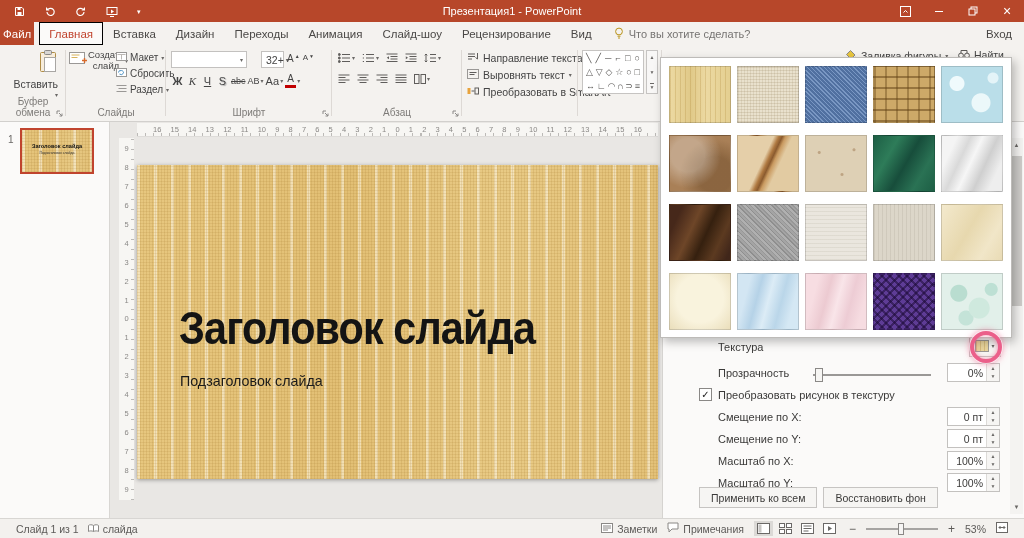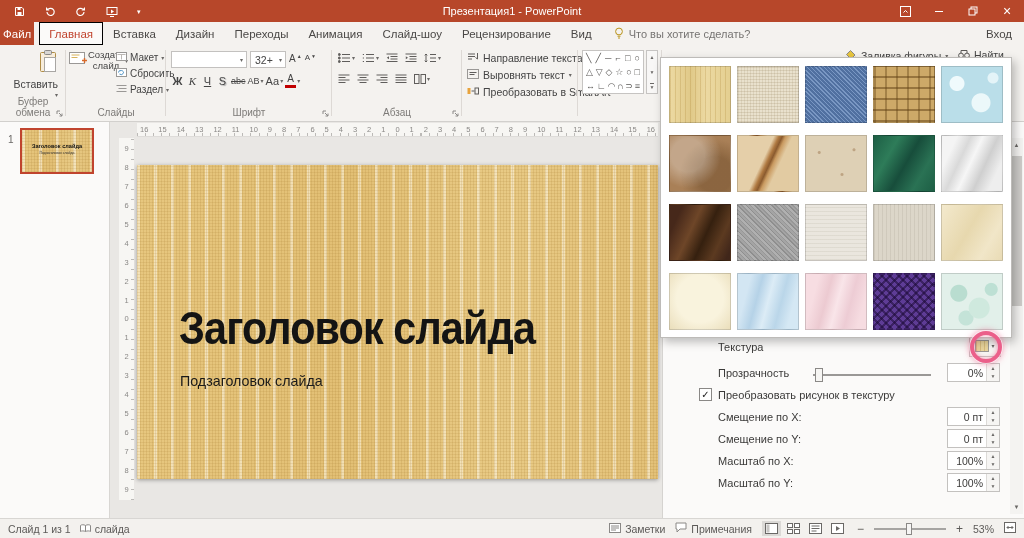--- a/index.html
+++ b/index.html
@@ -39,21 +39,21 @@
   .launcher{position:absolute;right:3px;bottom:4px;line-height:0;}
   .caret{font-size:6px;color:#6a6866;line-height:1;}
   .paste-btn{position:absolute;left:8px;top:5px;width:50px;display:flex;flex-direction:column;align-items:flex-end;gap:2px;font-size:10.5px;}
   .newslide-btn{position:absolute;left:3px;top:5px;width:46px;display:flex;flex-direction:row;align-items:center;gap:1px;font-size:9.5px;text-align:center;line-height:1.15;}
   .mini-col{position:absolute;left:50px;top:7px;display:flex;flex-direction:column;gap:5px;font-size:10px;}
   .mini-btn{display:flex;align-items:center;gap:3px;white-space:nowrap;}
   .font-row1{position:absolute;left:5px;top:6px;display:flex;align-items:center;gap:3px;}
   .combo{background:#fff;border:1px solid #c3c1bf;height:17px;display:flex;align-items:center;font-size:10.5px;padding:0 3px 0 4px;gap:2px;}
   .combo .caret{margin-left:auto;}
   .font-name{width:76px;}
-  .font-size{width:36px;}
+  .font-size{width:23px;margin-left:11px;}
   .fbtn{height:17px;display:flex;align-items:flex-start;padding-top:2px;font-size:10px;gap:1px;}
   .sup{font-size:5px;font-style:normal;}
   .font-row2{position:absolute;left:5px;top:27px;display:flex;align-items:center;gap:2px;font-size:11px;}
   .fmt{min-width:13px;height:17px;display:flex;align-items:center;justify-content:center;gap:1px;}
   .fmt.b{font-weight:bold;}
   .fmt.i{font-style:italic;font-family:"Liberation Serif",serif;}
   .fmt.u{text-decoration:underline;}
   .fmt.shadow{text-shadow:1px 1px 1px #aaa;}
   .fmt.strike span{text-decoration:line-through;font-size:9px;}
   .fontcolor{display:flex;flex-direction:column;align-items:center;line-height:1;}
@@ -63,21 +63,21 @@
   .pic{line-height:0;display:flex;align-items:center;gap:1px;}
   .tg-row{position:absolute;left:5px;display:flex;align-items:center;gap:4px;font-size:10.5px;white-space:nowrap;}
   .shapes-box{position:absolute;left:4px;top:5px;width:62px;height:44px;background:#fff;border:1px solid #c6c4c2;overflow:hidden;font-size:9px;color:#5a5856;padding:0 3px;}
   .shape-row{display:flex;justify-content:space-between;height:14px;line-height:14px;}
   .shapes-scroll{position:absolute;left:68px;top:5px;width:12px;height:44px;border:1px solid #c6c4c2;background:#f8f7f6;display:flex;flex-direction:column;align-items:center;justify-content:space-between;padding:3px 0;font-size:5px;color:#6a6866;}
   .rr-btn{position:absolute;display:flex;align-items:center;gap:4px;font-size:10.5px;white-space:nowrap;}
 
   
   .ruler-h{position:absolute;left:137px;top:123px;width:521px;height:14px;background:#f7f6f3;border-bottom:1px solid #dedcd9;z-index:3;}
   .ruler-h::after{content:"";position:absolute;left:0;right:0;bottom:0;height:3px;background:repeating-linear-gradient(90deg,#bcbab7 0 1px,rgba(0,0,0,0) 1px 8.1px);}
-  .ruler-h-nums{display:flex;justify-content:space-between;padding:0 3px;font-size:7.5px;color:#8a8886;line-height:13px;}
+  .ruler-h-nums{display:flex;justify-content:space-between;padding:0 16px;font-size:7.5px;color:#8a8886;line-height:13px;}
   .ruler-v{position:absolute;left:119px;top:138px;width:15px;height:362px;background:#f7f6f3;z-index:3;}
   .ruler-v::after{content:"";position:absolute;top:0;bottom:0;right:0;width:3px;background:repeating-linear-gradient(0deg,#bcbab7 0 1px,rgba(0,0,0,0) 1px 10px);}
   .ruler-v-nums{display:flex;flex-direction:column;justify-content:space-between;height:100%;padding:6px 0;text-align:center;font-size:7.5px;color:#8a8886;}
 
   
   .thumbs{position:absolute;left:0;top:122px;width:110px;bottom:20px;background:#fbfaf9;border-right:1px solid #d8d6d3;z-index:4;}
   .thumb-num{position:absolute;left:8px;top:12px;font-size:10px;color:#6a6866;}
   .thumb{position:absolute;left:20px;top:6px;width:74px;height:46px;border:2px solid #c0442e;overflow:hidden;}
   .thumb-title{margin-top:13px;text-align:center;font-size:7px;font-weight:bold;color:#111;transform:scale(.8);}
   .thumb-sub{text-align:center;font-size:5px;color:#333;transform:scale(.7);}
@@ -114,21 +114,21 @@
 
   
   .flyout{position:absolute;left:660px;top:57px;width:352px;height:281px;background:#fff;border:1px solid #bdbbb8;box-shadow:3px 4px 9px rgba(0,0,0,.25);padding:8px;z-index:20;}
   .swatches{display:grid;grid-template-columns:repeat(5,62px);grid-auto-rows:57px;gap:12px 6px;}
   .swatch{border:1px solid rgba(0,0,0,.15);}
 
   
   .highlight-circle{position:absolute;left:970px;top:331px;width:32px;height:32px;border-radius:50%;border:4px solid #eb5f8a;box-shadow:0 0 0 1px rgba(255,255,255,.55),0 0 7px rgba(235,95,138,.8),inset 0 0 5px rgba(235,95,138,.6);z-index:30;}
 
   
-  .statusbar{position:absolute;left:0;right:0;bottom:0;height:20px;background:#f3f1ee;border-top:1px solid #d8d6d3;display:flex;align-items:center;font-size:10.5px;color:#5c5a58;padding:0 8px;gap:9px;z-index:10;}
+  .statusbar{position:absolute;left:0;right:0;bottom:0;height:20px;background:#f3f1ee;border-top:1px solid #d8d6d3;display:flex;align-items:center;font-size:10.5px;color:#5c5a58;padding:0 16px;gap:9px;z-index:10;}
   .sb-item{display:flex;align-items:center;gap:4px;white-space:nowrap;}
   .sb-right{margin-left:auto;display:flex;align-items:center;gap:10px;}
   .viewbtns{display:flex;align-items:center;gap:3px;}
   .viewbtn{padding:2px 3px;display:flex;align-items:center;}
   .viewbtn.active{background:#dbd9d6;}
   .zoom-track{position:relative;width:72px;height:2px;background:#a6a4a2;}
   .zoom-track::before{content:"";position:absolute;left:50%;top:-3px;width:1px;height:8px;background:#a6a4a2;}
   .zoom-thumb{position:absolute;left:45%;top:-5px;width:6px;height:12px;background:#f6f5f4;border:1px solid #8a8886;}
   .zbtn{font-size:12px;color:#5c5a58;line-height:1;}
 </style>
@@ -630,20 +630,24 @@
           <span class="spinbox">
             <span class="spin-val">100%</span>
             <span class="spin-arrows">
               <span>▲</span>
               <span>▼</span>
             </span>
           </span>
         </div>
       </div>
 
+    <div class="p-buttons">
+      <span class="p-btn">Применить ко всем</span>
+      <span class="p-btn">Восстановить фон</span>
+    </div>
 
     <div class="p-scroll">
       <span class="arr up">▲</span>
       <div class="p-scroll-thumb"></div>
       <span class="arr dn">▼</span>
     </div>
   </div>
 
   <div class="flyout">
     <div class="swatches">

